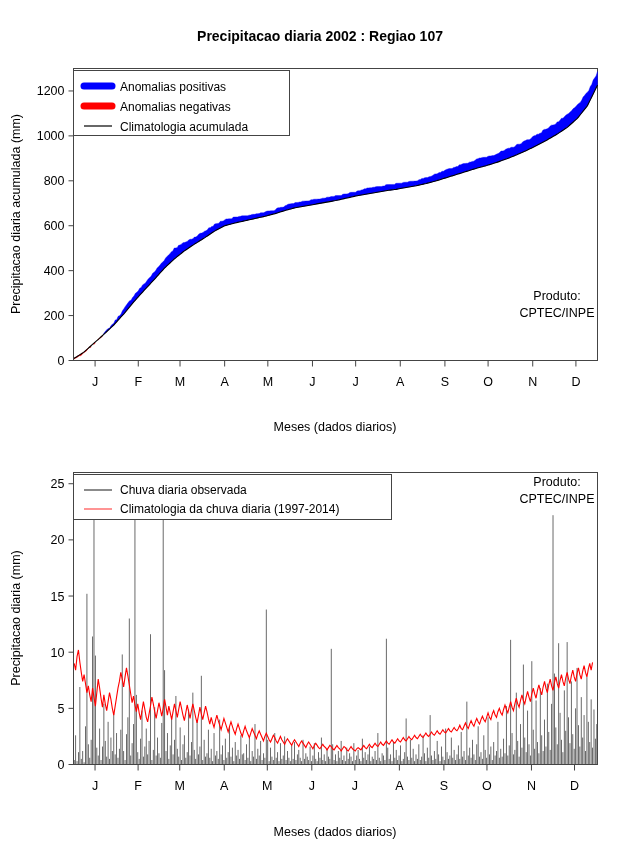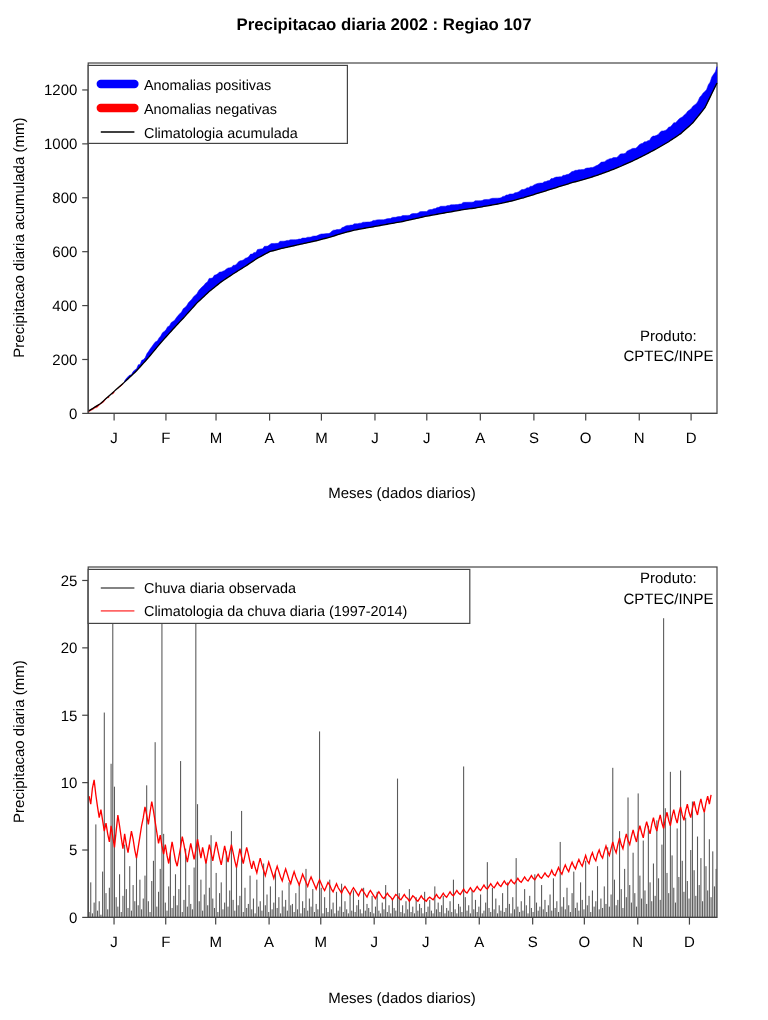--- a/index.html
+++ b/index.html
@@ -17,21 +17,21 @@
   .page {
     position: relative;
     width: 640px;
     height: 850px;
   }
   .panel {
     position: absolute;
     left: 0;
     width: 640px;
   }
-  #panel-top { top: 0; height: 430px; }
+  #panel-top { top: 16px; height: 430px; }
   #panel-bottom { top: 430px; height: 420px; }
   svg { display: block; }
   .chart-title {
     font-size: 14px;
     font-weight: bold;
     font-family: "Liberation Sans", sans-serif;
   }
   .axis-title {
     font-size: 12.5px;
     font-family: "Liberation Sans", sans-serif;

